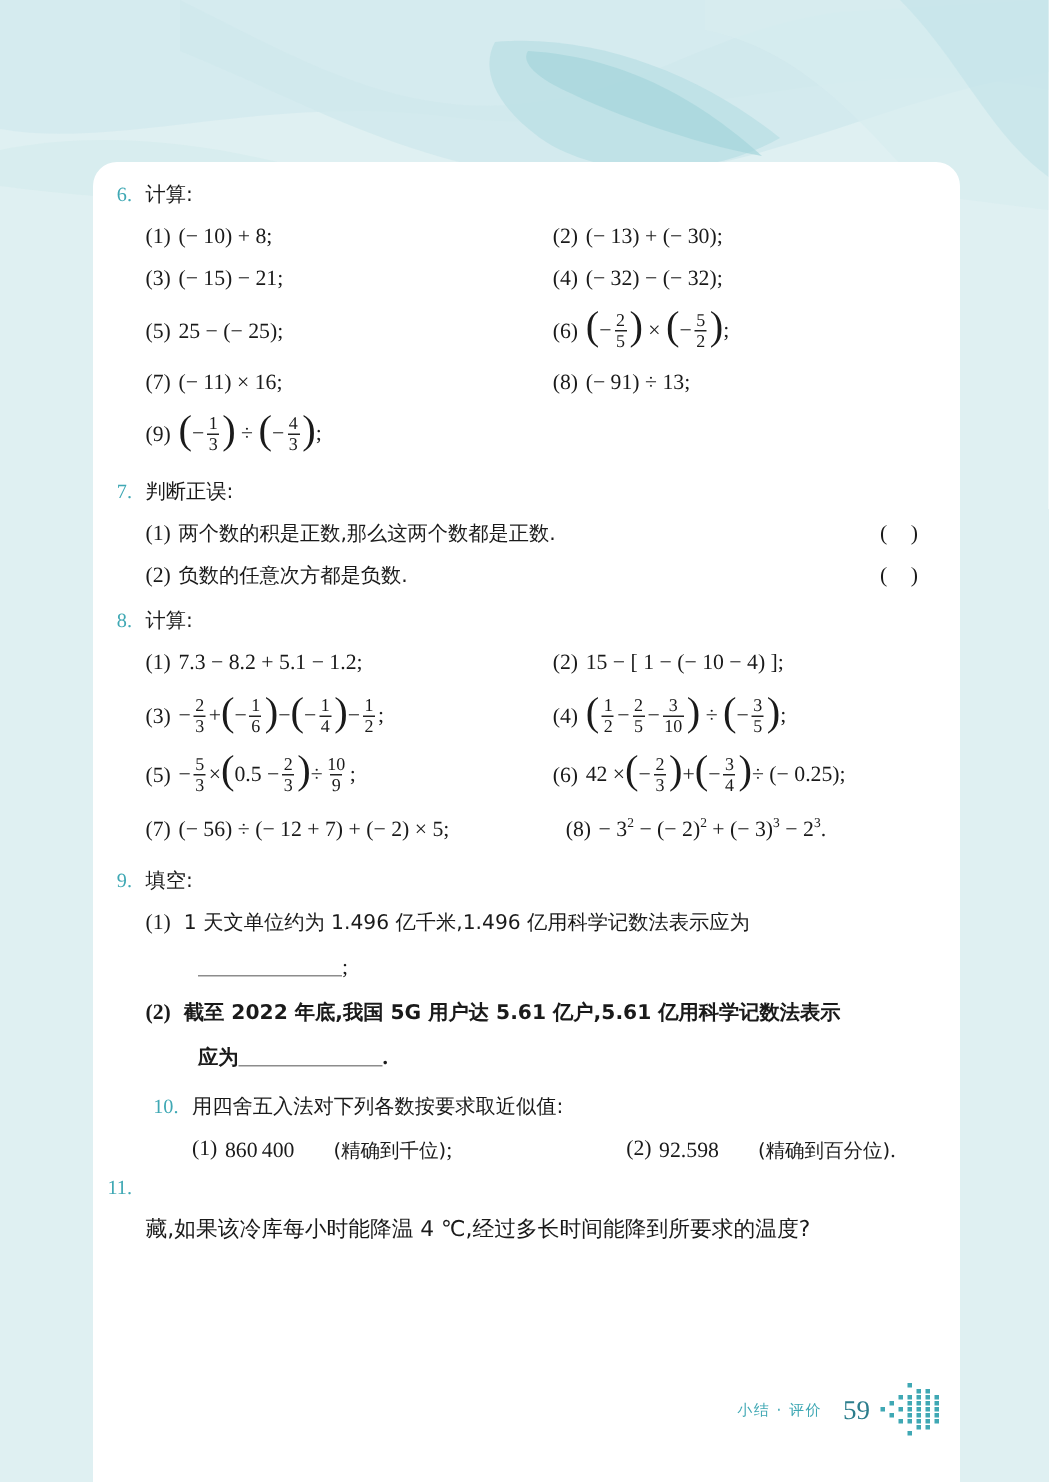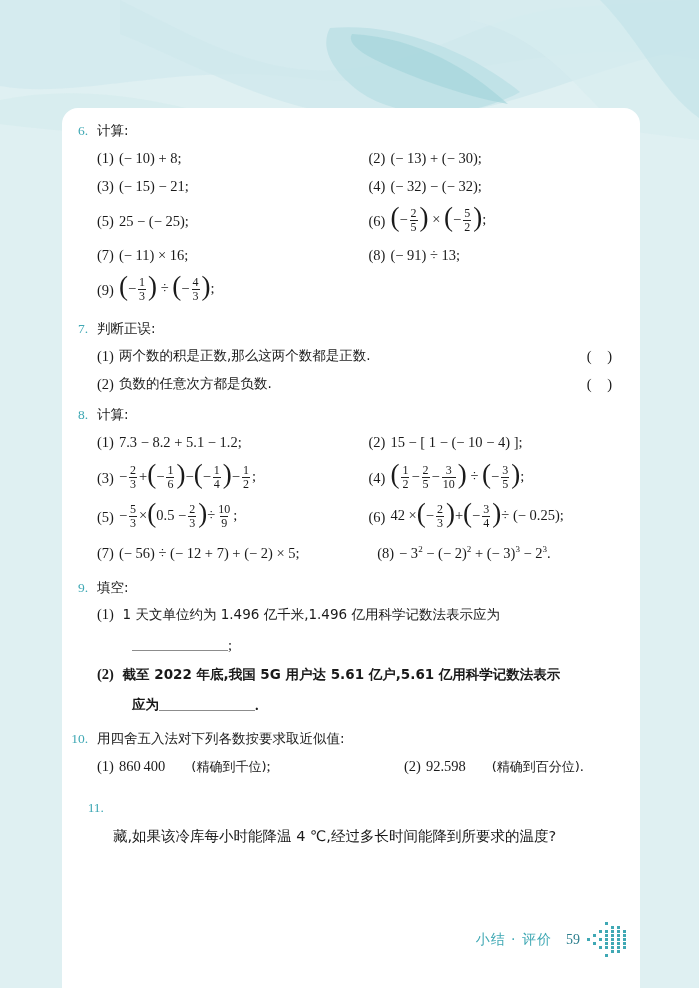--- a/index.html
+++ b/index.html
@@ -49,22 +49,22 @@
 
   .tf-paren{margin-left:auto;letter-spacing:6px;font-size:14.5px;}
   .blank{display:inline-block;border-bottom:1.3px solid #8c8c8c;height:11px;}
   .note{font-family:"DejaVu Sans","Liberation Sans",sans-serif;font-size:13px;margin-left:26px;}
 
   .para{margin-left:35px;font-size:14.5px;line-height:1.85;}
 
   
   #footer{position:absolute;right:12px;bottom:28px;display:flex;align-items:center;}
   #footer-label{color:#3fa8b4;font-family:"DejaVu Sans","Liberation Sans",sans-serif;
-    font-size:14px;letter-spacing:1px;}
-  #footer-page{color:#2b7d8c;font-size:14px;margin-left:14px;margin-right:6px;
+    font-size:10px;letter-spacing:1px;}
+  #footer-page{color:#2b7d8c;font-size:18px;margin-left:14px;margin-right:6px;
     font-family:"Liberation Serif",serif;}
   #dot-grid{display:block;}
 </style>
 </head>
 <body>
 
 <div id="wave-layer">
   <svg width="699" height="200" viewBox="0 0 699 200">
     <rect x="0" y="0" width="699" height="200" fill="#dff0f2"></rect>
     <path d="M0,0 L699,0 L699,60 C560,30 430,95 300,78 C180,62 80,100 0,86 Z" fill="#d3eaee" opacity="0.85"></path>
@@ -284,40 +284,40 @@
       <div class="row" style="margin-top:11px;font-weight:bold;">
         <div class="col wide" style="padding-left:35px;">
           <span class="zh">应为</span>
           <span class="blank" style="width:96px;"></span>
           <span>.</span>
         </div>
       </div>
     </div>
   </div>
 
-  <div class="problem" style="margin-top:13px;">
+  <div class="problem" style="margin-top:13px;padding-left:31px;">
     <div class="p-head">
       <span class="p-num">10.</span>
       <span class="p-stem zh">用四舍五入法对下列各数按要求取近似值:</span>
     </div>
     <div class="items">
       <div class="row">
         <div class="col" style="width:320px;">
           <span class="lbl">(1)</span>
           <span class="expr">860 400<span class="note">(精确到千位)</span>;</span>
         </div>
         <div class="col" style="width:246px;">
           <span class="lbl">(2)</span>
           <span class="expr">92.598<span class="note">(精确到百分位)</span>.</span>
         </div>
       </div>
     </div>
   </div>
 
-  <div class="problem" style="margin-top:24px;padding-left:16px;">
+  <div class="problem" style="margin-top:8px;">
     <div class="p-head">
       <span class="p-num">11.</span>
     </div>
     <div class="para zh" style="margin-top:7px;">藏,如果该冷库每小时能降温 4 ℃,经过多长时间能降到所要求的温度?</div>
   </div>
 
   <div id="footer">
     <span id="footer-label">小结 · 评价</span>
     <span id="footer-page">59</span>
     <svg id="dot-grid" width="42" height="40" viewBox="0 0 42 40">

